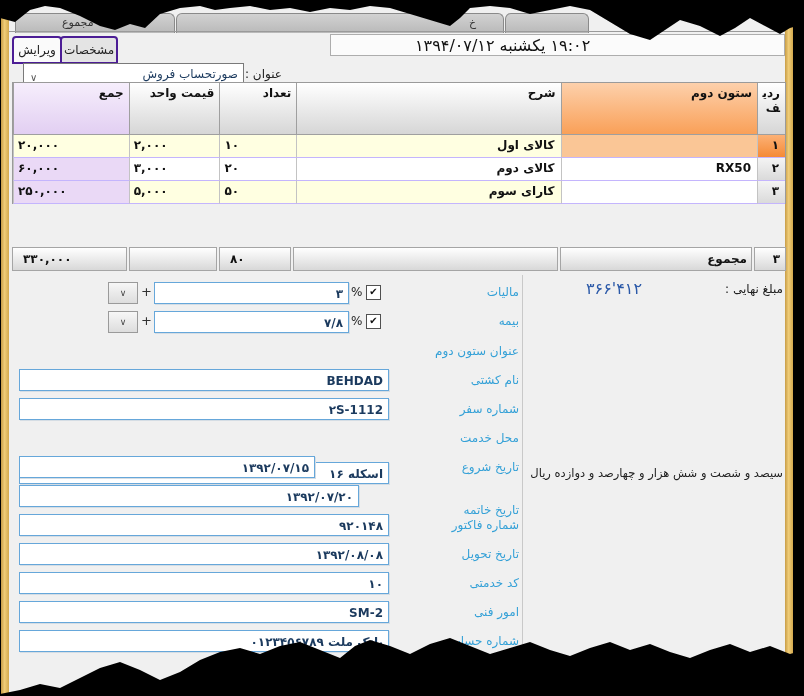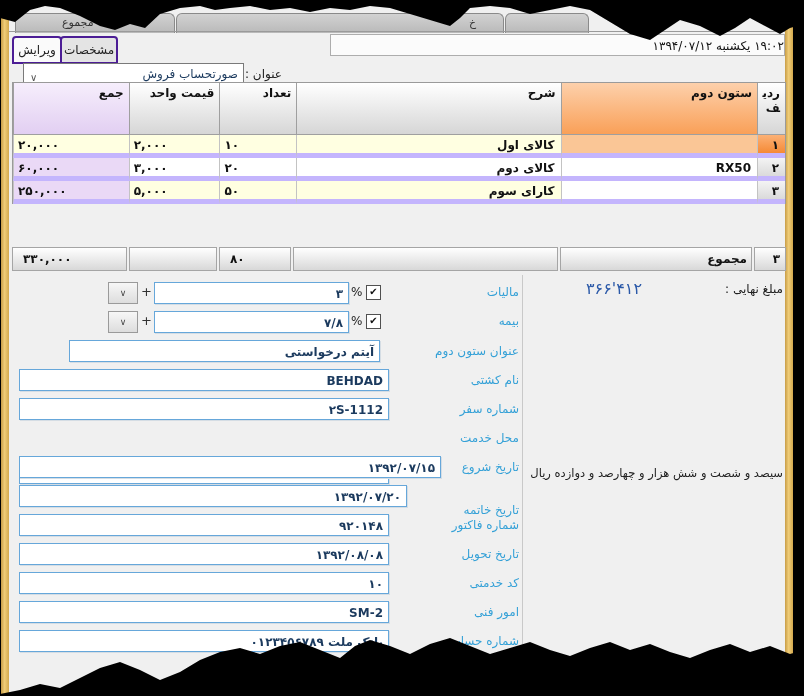--- a/index.html
+++ b/index.html
@@ -17,37 +17,37 @@
     border:1px solid #8a8a8a;border-bottom:none;border-radius:6px 6px 0 0;}
   .frag-text{color:#333;font-size:11px;}
   .tabstrip-line{left:8px;width:776px;top:31px;height:1px;background:#9a9a9a;}
   
   .page-tab{top:36px;height:24px;border:2px solid #4c1d95;border-radius:4px 4px 0 0;
     font-size:12px;color:#222;text-align:center;line-height:24px;direction:rtl;}
   .page-tab.active{background:#fafafa;}
   .page-tab.inactive{background:#e4e4e4;}
   
   .date-panel{left:329px;top:34px;width:455px;height:22px;background:#fbfbfb;
-    border:1px solid #adadad;direction:rtl;text-align:right;
-    font-size:12px;color:#111;line-height:22px;padding-left:84px;box-sizing:border-box;}
+    border:1px solid #adadad;direction:rtl;text-align:left;
+    font-size:16px;color:#111;line-height:22px;padding-left:84px;box-sizing:border-box;}
   
   .title-label{left:244px;top:67px;width:50px;font-size:12px;color:#222;direction:rtl;text-align:left;}
   .title-combo{left:22px;top:63px;width:221px;height:22px;background:#fff;border:1px solid #7a7a7a;
     direction:rtl;text-align:right;font-size:12px;color:#1b3a5e;line-height:21px;padding:0 5px;box-sizing:border-box;}
   .combo-arrow{left:6px;top:3px;font-size:10px;color:#555;direction:ltr;position:absolute;}
   
   #grid{left:11px;top:82px;width:774px;height:122px;border:1px solid #9a9a9a;background:#fff;box-sizing:border-box;}
   .g-row{display:flex;flex-direction:row-reverse;width:100%;}
   .g-cell{box-sizing:border-box;border-left:1px solid #c3c3c3;overflow:hidden;white-space:nowrap;
     direction:rtl;font-size:12px;color:#111;}
   .g-head .g-cell{border-left:1px solid #9f9f9f;border-bottom:1px solid #9f9f9f;
     background:linear-gradient(#ffffff,#d6d6d6);font-weight:bold;padding:3px 5px 0 2px;}
   .g-head{height:52px;}
   .g-data{height:23px;}
-  .g-data .g-cell{border-bottom:5px solid #c4b5fd;padding:3px 6px 4px 4px;font-weight:bold;}
+  .g-data .g-cell{border-bottom:1px solid #c4b5fd;padding:3px 6px 4px 4px;font-weight:bold;}
   .c-num{width:28px;} .c-col2{width:197px;} .c-desc{width:265px;}
   .c-qty{width:77px;} .c-unit{width:91px;} .c-sum{width:116px;}
   .num-txt{text-align:left;padding-left:8px;}
   .wrapany{white-space:normal;line-height:1.25;overflow-wrap:anywhere;}
   .bg-yellow{background:#ffffe1;} .bg-white{background:#ffffff;} .bg-purple{background:#ead9f6;}
   .bg-orange-strong{background:linear-gradient(#fcb176,#f58a35);}
   .bg-orange-light{background:#fac696;}
   .bg-graybtn{background:linear-gradient(#f4f4f4,#dadada);}
   .head-sum{background:linear-gradient(#f6eefc,#e2cff2) !important;}
   .head-col2{background:linear-gradient(#fdd0ab,#f9a058) !important;}
@@ -191,46 +191,43 @@
       <span>۷/۸</span>
     </div>
     <div class="abs plus-btn" style="left:139px;top:313px;">
       <span>+</span>
     </div>
     <div class="abs drop-btn" style="left:107px;top:311px;">
       <span>∨</span>
     </div>
 
     <div class="abs flabel" style="top:344px;">عنوان ستون دوم</div>
-    <div class="abs finput" style="left:68px;top:340px;width:311px;">
-      <span>آیتم درخواستی</span>
-    </div>
 
     <div class="abs flabel" style="top:373px;">نام کشتی</div>
     <div class="abs finput" style="left:18px;top:369px;width:370px;">
       <span>BEHDAD</span>
     </div>
 
     <div class="abs flabel" style="top:402px;">شماره سفر</div>
     <div class="abs finput" style="left:18px;top:398px;width:370px;">
       <span class="ltr-text">۲S-1112</span>
     </div>
 
     <div class="abs flabel" style="top:431px;">محل خدمت</div>
     <div class="abs finput" style="left:18px;top:427px;width:370px;margin-top:35px;">
       <span>اسکله ۱۶</span>
     </div>
 
     <div class="abs flabel" style="top:460px;">تاریخ شروع</div>
-    <div class="abs finput" style="left:18px;top:456px;width:422px;text-align:right;">
+    <div class="abs finput" style="left:18px;top:456px;width:296px;text-align:right;">
       <span>۱۳۹۲/۰۷/۱۵</span>
     </div>
 
     <div class="abs flabel" style="top:503px;">تاریخ خاتمه</div>
-    <div class="abs finput" style="left:18px;top:485px;width:388px;">
+    <div class="abs finput" style="left:18px;top:485px;width:340px;">
       <span>۱۳۹۲/۰۷/۲۰</span>
     </div>
 
     <div class="abs flabel" style="top:518px;">شماره فاکتور</div>
     <div class="abs finput" style="left:18px;top:514px;width:370px;">
       <span>۹۲۰۱۴۸</span>
     </div>
 
     <div class="abs flabel" style="top:547px;">تاریخ تحویل</div>
     <div class="abs finput" style="left:18px;top:543px;width:370px;">

